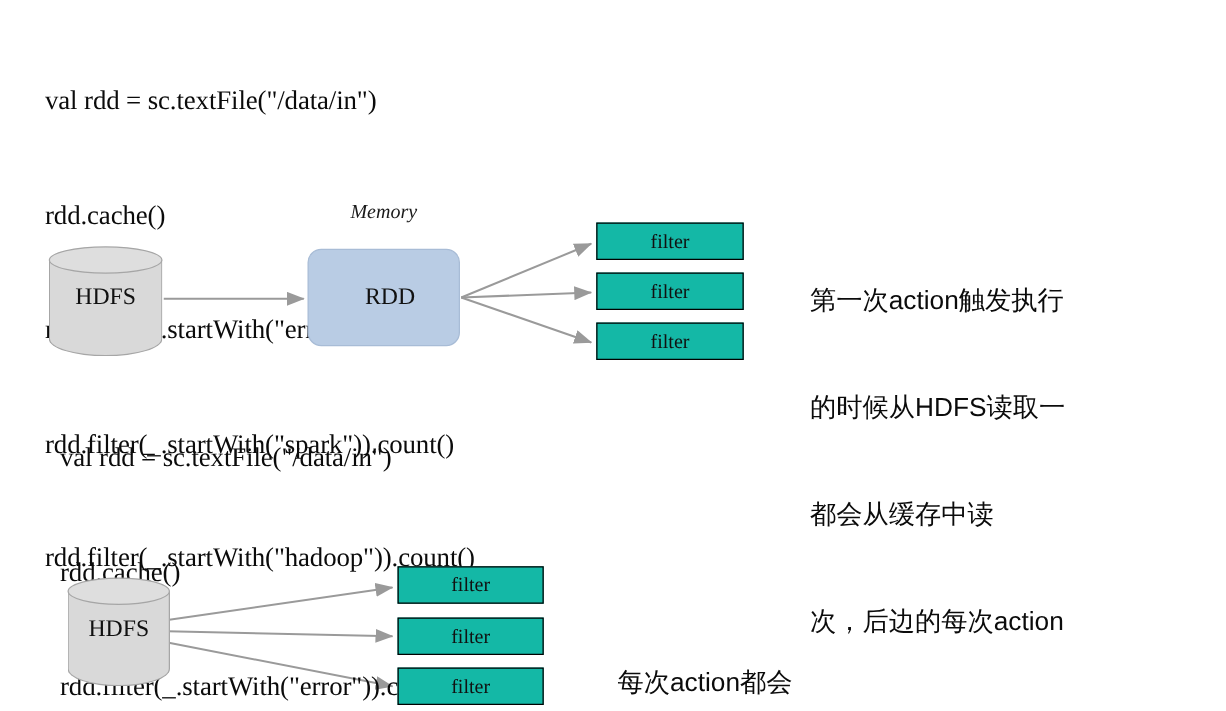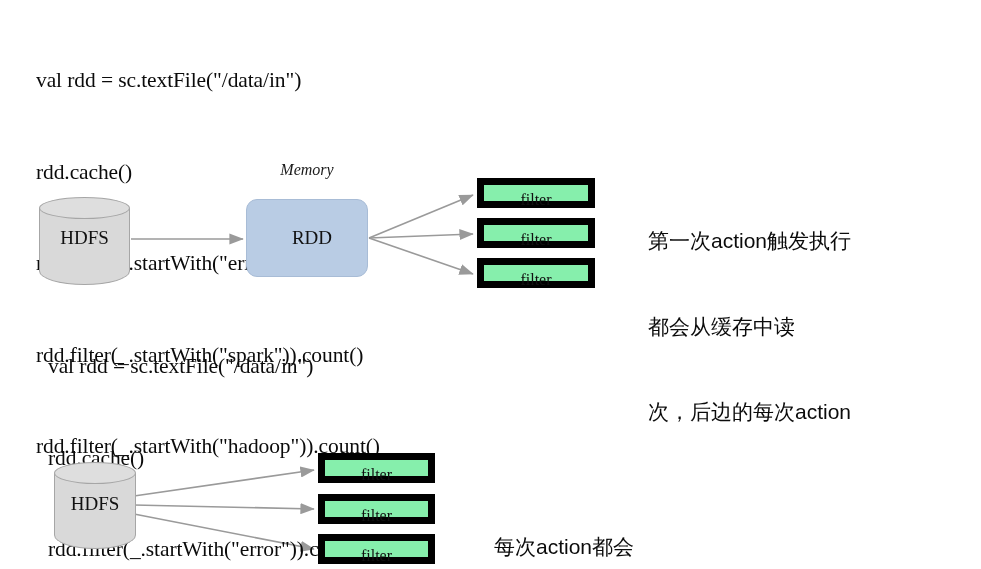--- a/index.html
+++ b/index.html
@@ -121,22 +121,22 @@
     text-align: center;
     font-family: "Liberation Serif", serif;
     font-size: 16px;
     color: #1a1a1a;
     font-style: italic;
   }
 
   
   .filter-box {
     position: absolute;
-    background: #86efac;
-    border: 7px solid #000000;
+    background: #14b8a6;
+    border: 1px solid #000000;
     box-sizing: border-box;
   }
   .filter-box .box-label {
     position: absolute;
     left: 0; right: 0; top: 6px;
     text-align: center;
     font-family: "Liberation Serif", serif;
     font-size: 16px;
     color: #111111;
   }
@@ -197,20 +197,21 @@
   </div>
   <div id="filter-top-1" class="filter-box filter-top">
     <div class="box-label">filter</div>
   </div>
   <div id="filter-top-2" class="filter-box filter-top">
     <div class="box-label">filter</div>
   </div>
 
   <div id="note-top" class="annotation">
     <span class="ann-line">第一次action触发执行</span>
+    <span class="ann-line">的时候从HDFS读取一</span>
     <span class="ann-line">都会从缓存中读</span>
     <span class="ann-line">次，后边的每次action</span>
   </div>
 
   <div id="code-bottom" class="code-block">
     <span class="code-line">val rdd = sc.textFile("/data/in")</span>
     <span class="code-line">rdd.cache()</span>
     <span class="code-line">rdd.filter(_.startWith("error")).count()</span>
     
     

